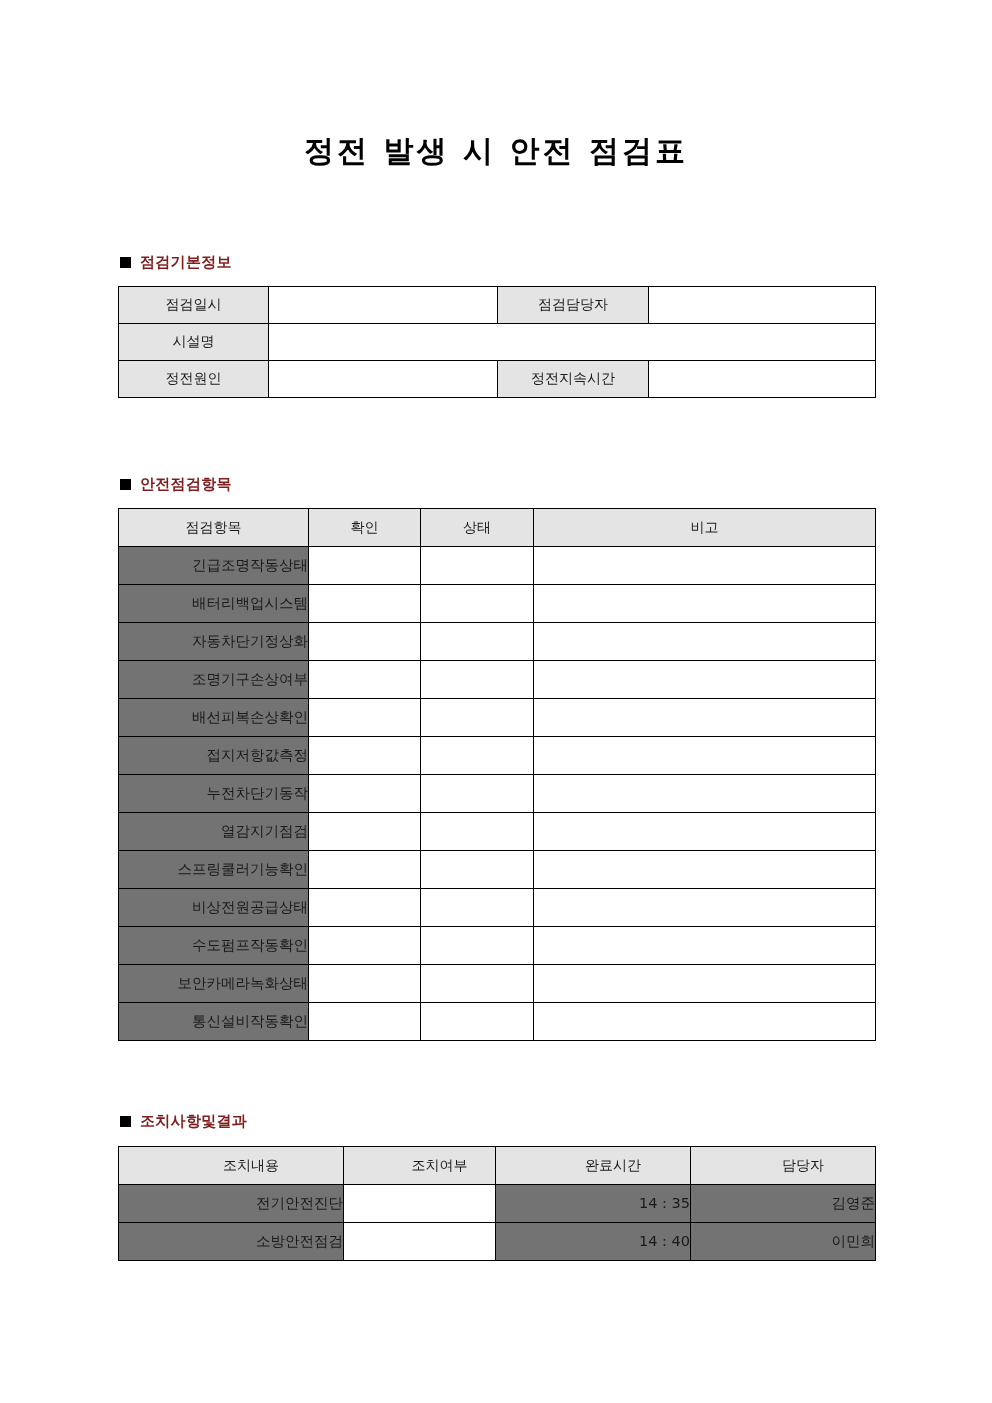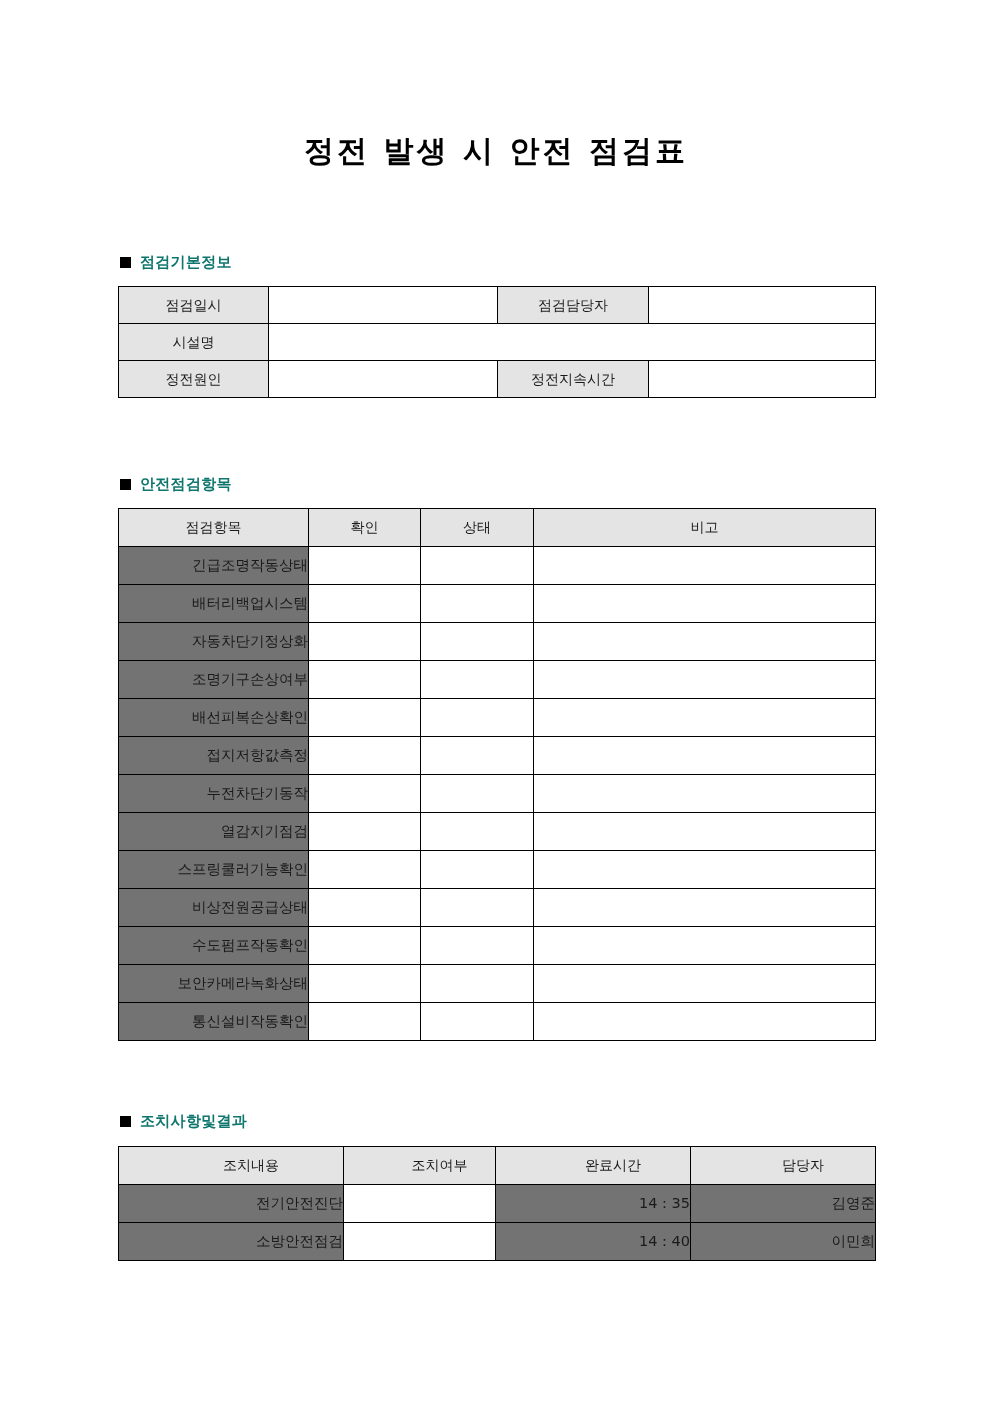--- a/index.html
+++ b/index.html
@@ -36,21 +36,21 @@
     letter-spacing: 3px;
     color: #000;
     line-height: 1.2;
   }
 
   
   .section-heading {
     position: absolute;
     font-size: 15px;
     font-weight: bold;
-    color: #0f766e;
+    color: #7f1d1d;
     line-height: 1;
     white-space: nowrap;
     display: flex;
     align-items: center;
     gap: 9px;
   }
   .bullet-square {
     display: inline-block;
     width: 11px;
     height: 11px;
@@ -91,21 +91,21 @@
     background: #ffffff;
   }
   .cell-text-left {
     background: #737373;
     text-align: right;
     padding-left: 9px !important;
   }
 
   
   #table-basic-info { left: 118px; top: 286px; width: 757px; }
-  #table-basic-info td { height: 36px; }
+  #table-basic-info td { height: 36px; font-family: Liberation Serif, serif; }
 
   
   #table-checklist { left: 118px; top: 508px; width: 757px; }
   #table-checklist td { height: 37px; }
   #table-checklist .cell-text-left { font-size: 14.5px; }
 
   
   #table-actions { left: 118px; top: 1146px; width: 757px; }
   #table-actions td { height: 37px; padding-left: 40px; }
   #table-actions .cell-text-left { font-size: 14.5px; }

